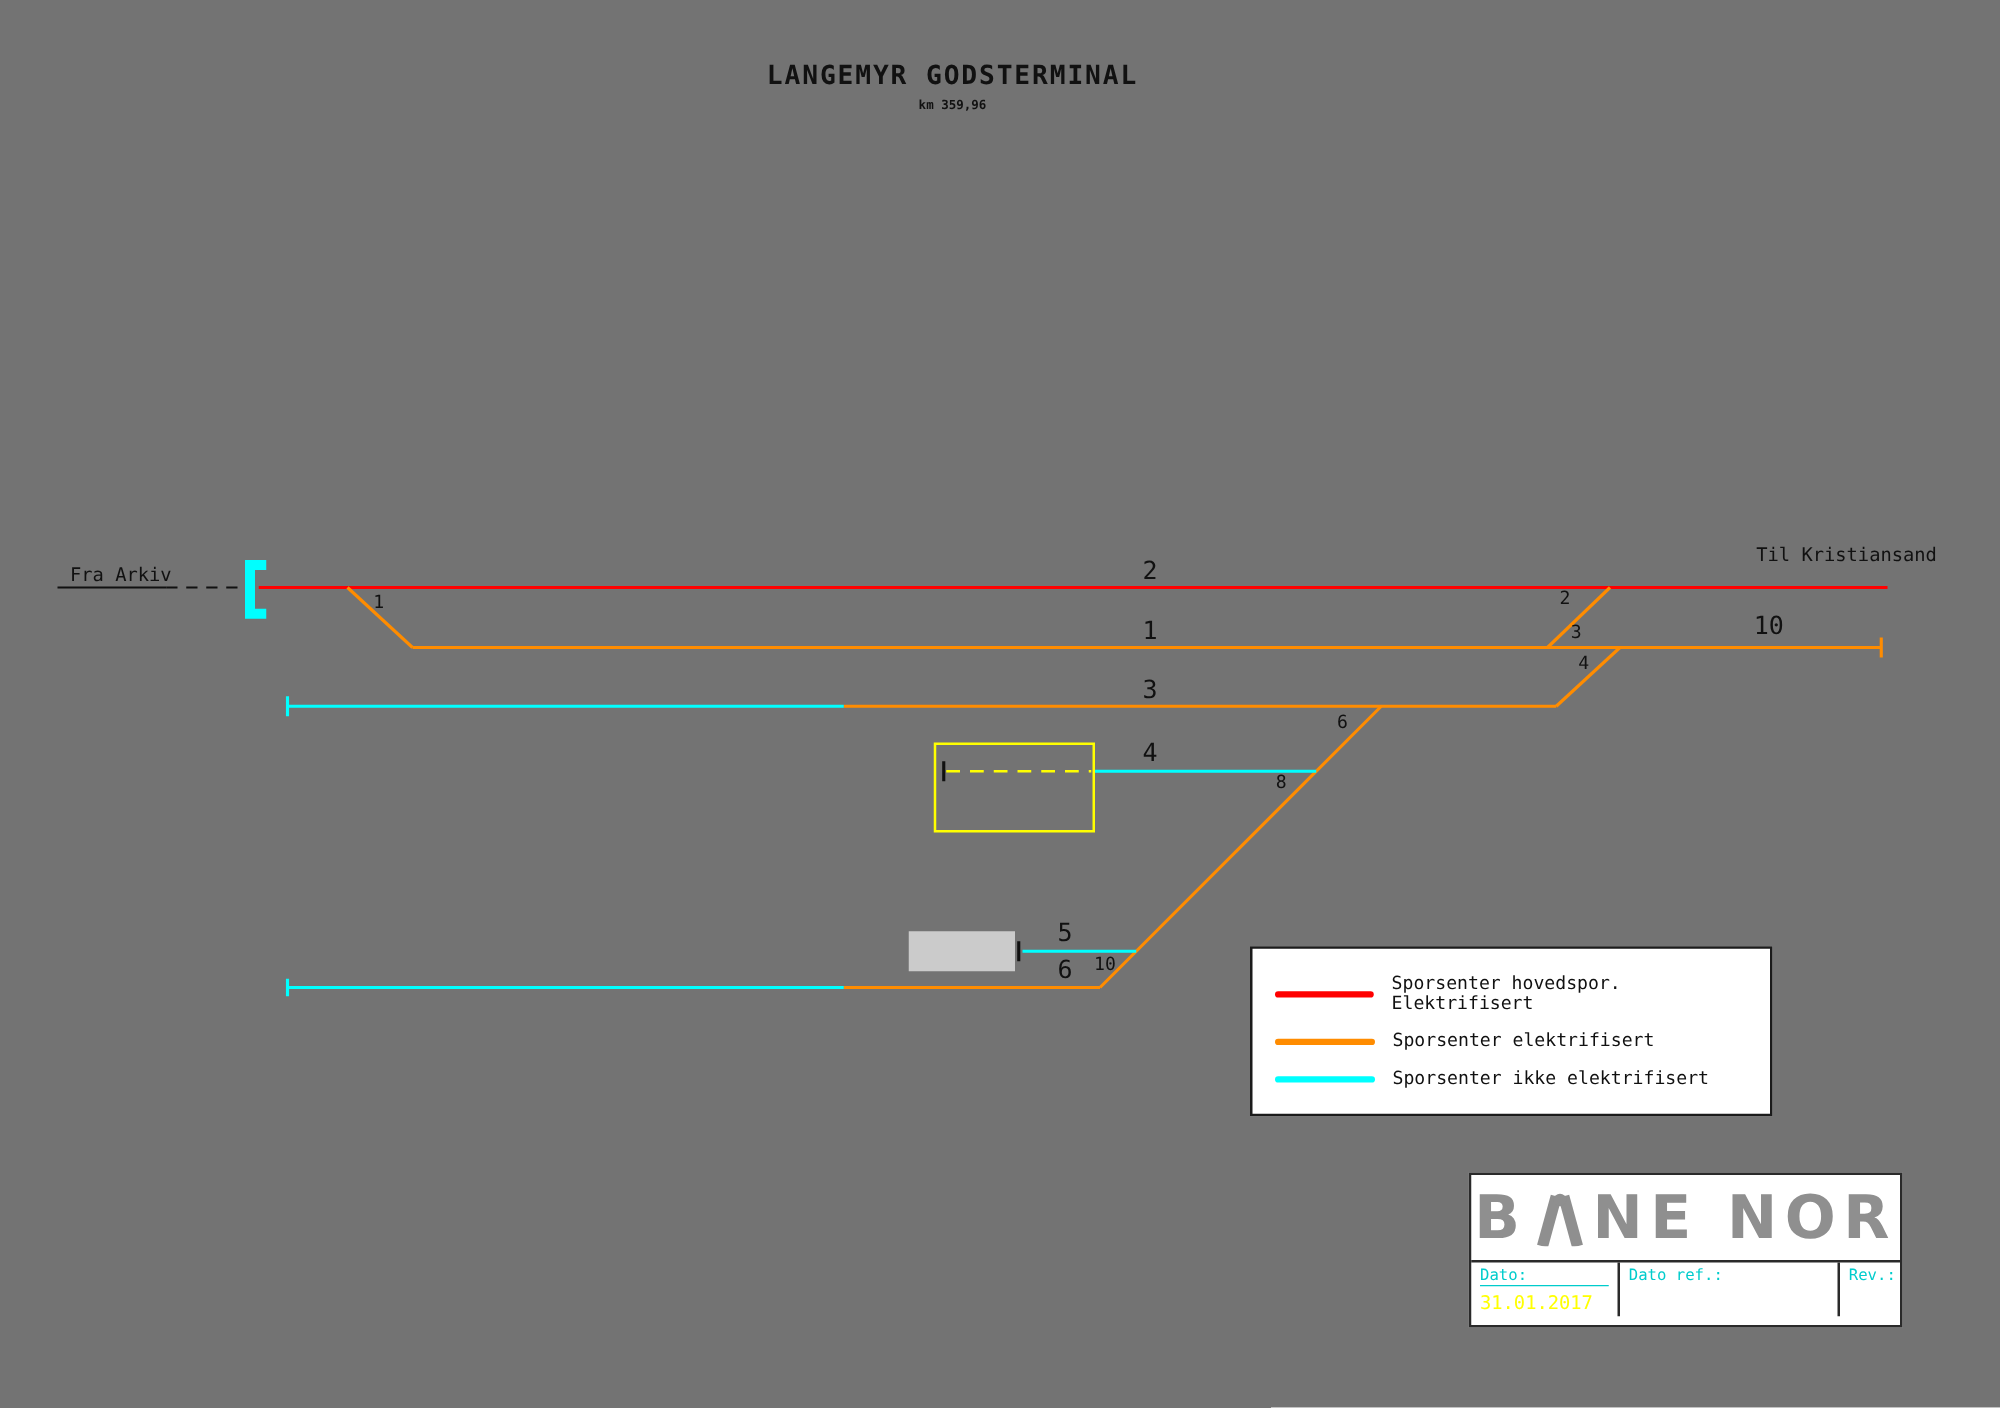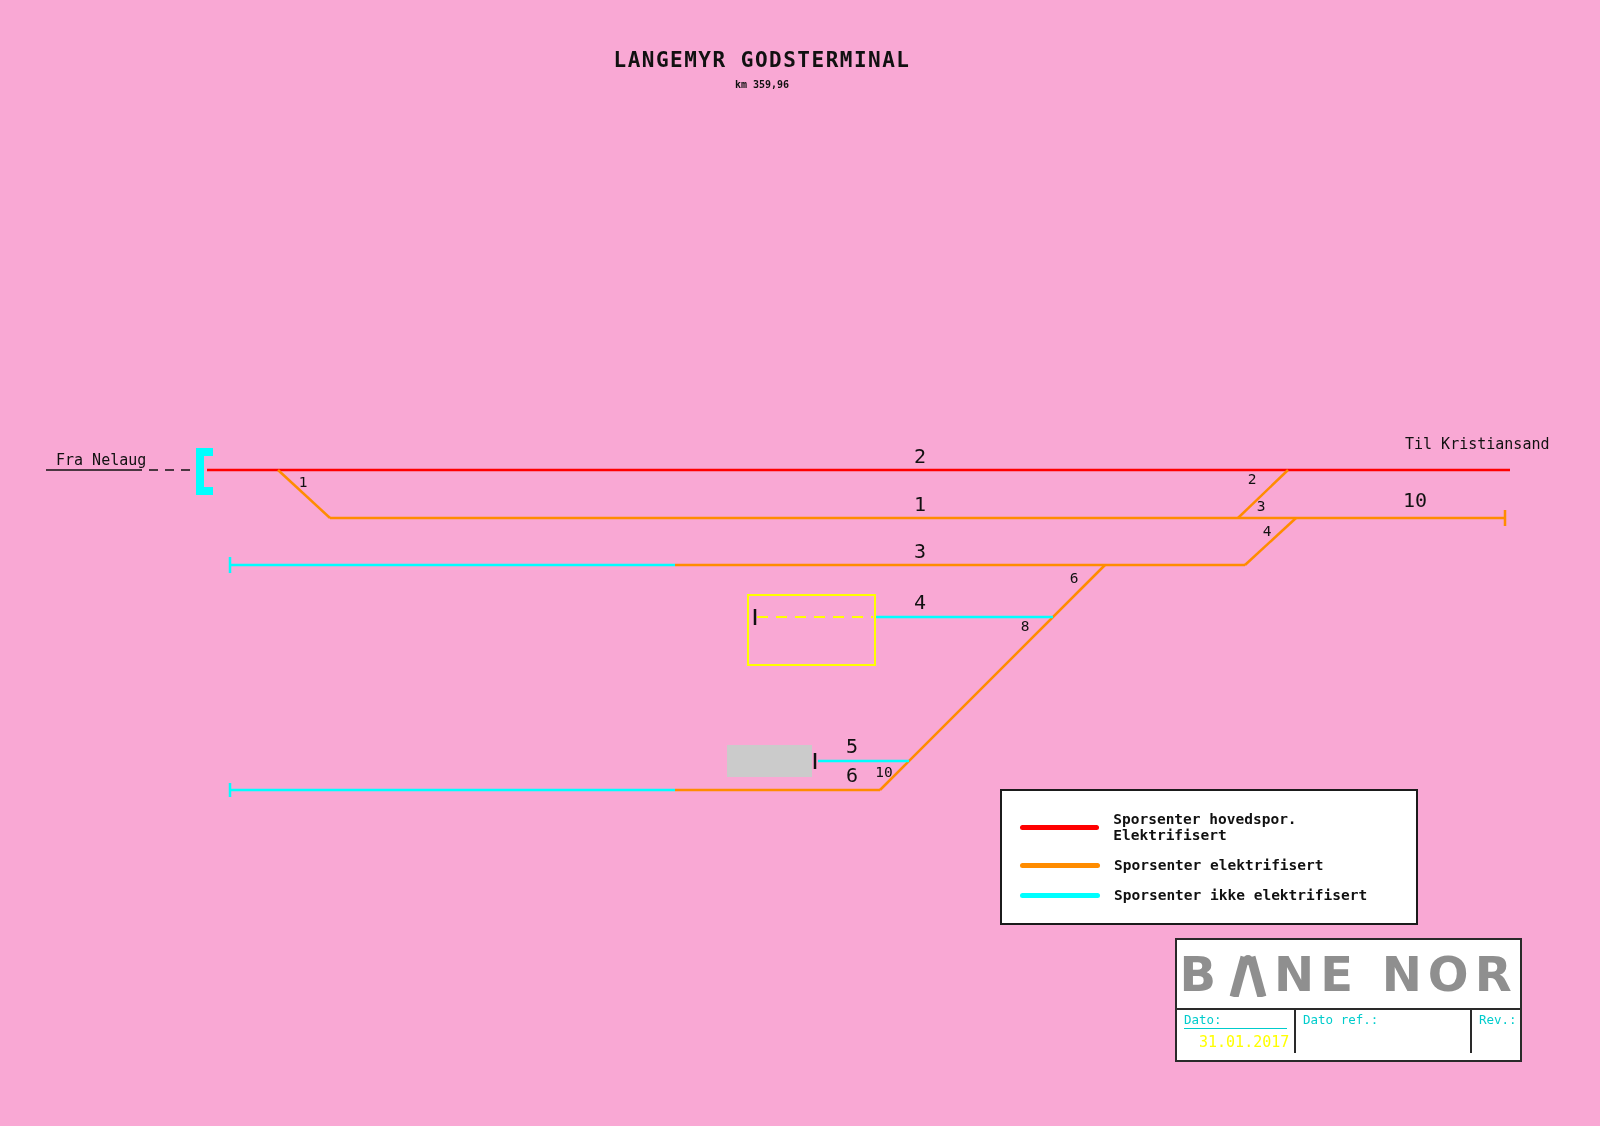--- a/index.html
+++ b/index.html
@@ -1,35 +1,35 @@
 <!DOCTYPE html>
 <html><head>
 <meta charset="utf-8">
 <style>
   html,body { margin:0; padding:0; background:#ffffff; }
   .page {
-    position:relative; width:1600px; height:1126px; background:#f9a8d4;
+    position:relative; width:1600px; height:1126px; background:#737373;
     overflow:hidden; font-family:"DejaVu Sans Mono", monospace; color:#111;
   }
   svg.schematic { position:absolute; left:0; top:0; }
 
   .title-wrap { position:absolute; left:762px; top:48px; transform:translateX(-50%); text-align:center; }
   .title-main { font-size:21px; letter-spacing:1.5px; font-weight:bold; }
   .title-sub  { font-size:10px; margin-top:7px; font-weight:bold; }
 
   .lbl { position:absolute; white-space:nowrap; transform:translateX(-50%); }
   .lbl.no-center { transform:none; }
   .track-num  { font-size:20px; }
   .switch-num { font-size:14.5px; }
   .endpoint   { font-size:15px; }
 
   .legend {
-    position:absolute; left:1000px; top:789px; width:418px; height:136px;
+    position:absolute; left:1000px; top:757px; width:418px; height:136px;
     border:2px solid #1b1b1b; box-sizing:border-box; background:#fff;
-    display:flex; flex-direction:column; justify-content:space-evenly; padding:6px 0;font-weight:bold;
+    display:flex; flex-direction:column; justify-content:space-evenly; padding:6px 0;
   }
   .legend-row { display:flex; align-items:center; gap:14px; padding-left:18px; }
   .swatch { width:80px; height:5px; border-radius:2.5px; }
   .sw-red    { background:#ff0000; }
   .sw-orange { background:#ff8c00; }
   .sw-cyan   { background:#00ffff; }
   .legend-label { font-size:14.5px; }
 
   .tblock {
     position:absolute; left:1175px; top:938px; width:347px; height:124px;
@@ -41,21 +41,21 @@
     font-size:48px; color:#8f8f8f; letter-spacing:6px; line-height:1; white-space:pre;
   }
   .tb-table {
     display:grid; grid-template-columns:117px 176px 1fr;
     border-top:2px solid #2a2a2a; height:40px; box-sizing:border-box;
   }
   .tb-cell { padding:2px 7px; border-left:2px solid #2a2a2a; display:flex; flex-direction:column; align-items:flex-start; box-sizing:border-box; }
   .tb-cell.first { border-left:none; }
   .tb-label { color:#00cccc; font-size:12.5px; }
   .tb-cell.first .tb-label { border-bottom:1px solid #00cccc; padding-bottom:1px; align-self:stretch; }
-  .tb-value { color:#ffff00; font-size:15px; margin-top:4px;margin-left:15px; }
+  .tb-value { color:#ffff00; font-size:15px; margin-top:4px; }
 </style>
 </head>
 <body>
 
 <div class="page">
 
   <svg class="schematic" width="1600" height="1126" viewBox="0 0 1600 1126">
 
     <rect x="727" y="745" width="85" height="32" fill="#cbcbcb"></rect>
 
@@ -87,21 +87,21 @@
 
     <line x1="755" y1="609" x2="755" y2="625" stroke="#111" stroke-width="2.5"></line>
     <line x1="815" y1="753" x2="815" y2="769" stroke="#111" stroke-width="2.5"></line>
   </svg>
 
   <div class="title-wrap">
     <div class="title-main">LANGEMYR GODSTERMINAL</div>
     <div class="title-sub">km 359,96</div>
   </div>
 
-  <div class="lbl endpoint no-center" style="left:56px; top:451px;">Fra Nelaug</div>
+  <div class="lbl endpoint no-center" style="left:56px; top:451px;">Fra Arkiv</div>
   <div class="lbl endpoint no-center" style="left:1405px; top:435px;">Til Kristiansand</div>
 
   <div class="lbl track-num" style="left:920px; top:444px;">2</div>
   <div class="lbl track-num" style="left:920px; top:492px;">1</div>
   <div class="lbl track-num" style="left:920px; top:539px;">3</div>
   <div class="lbl track-num" style="left:920px; top:590px;">4</div>
   <div class="lbl track-num" style="left:852px; top:734px;">5</div>
   <div class="lbl track-num" style="left:852px; top:763px;">6</div>
   <div class="lbl track-num" style="left:1415px; top:488px;">10</div>
 

